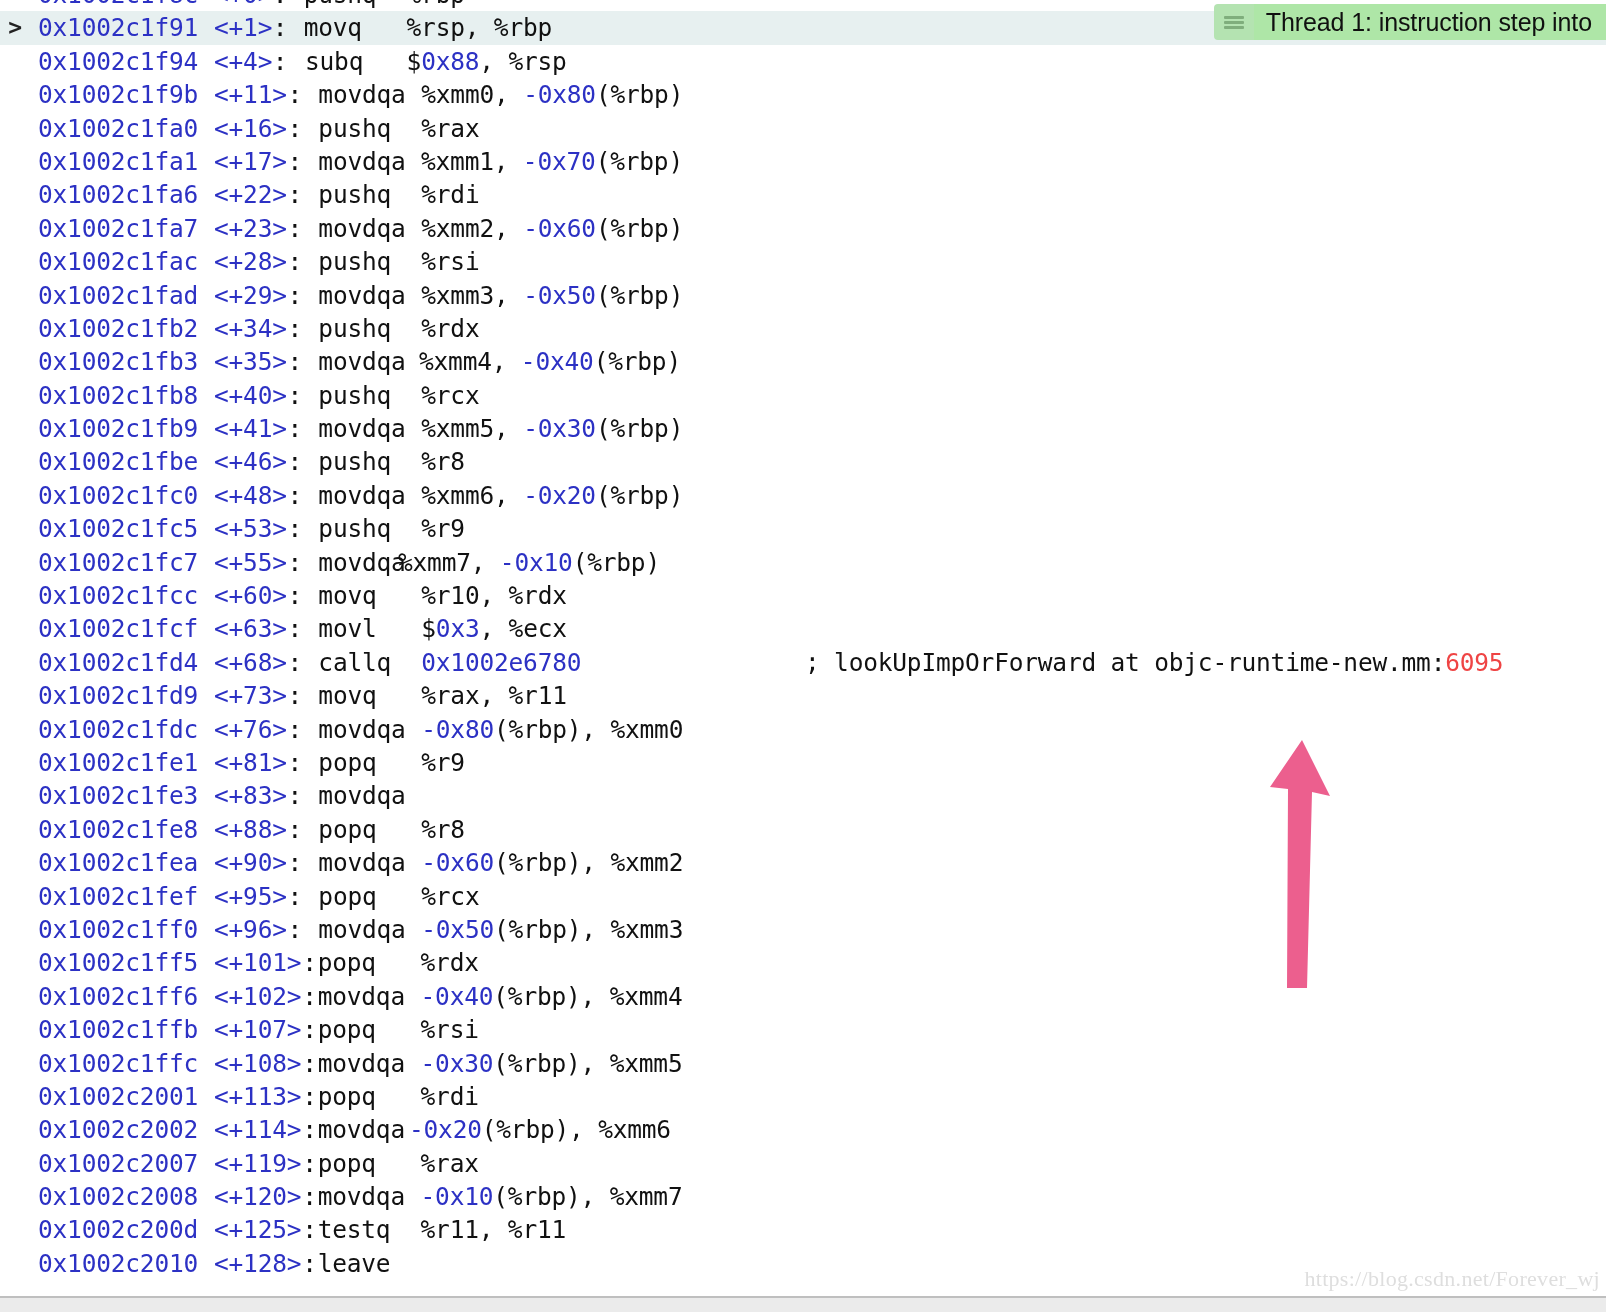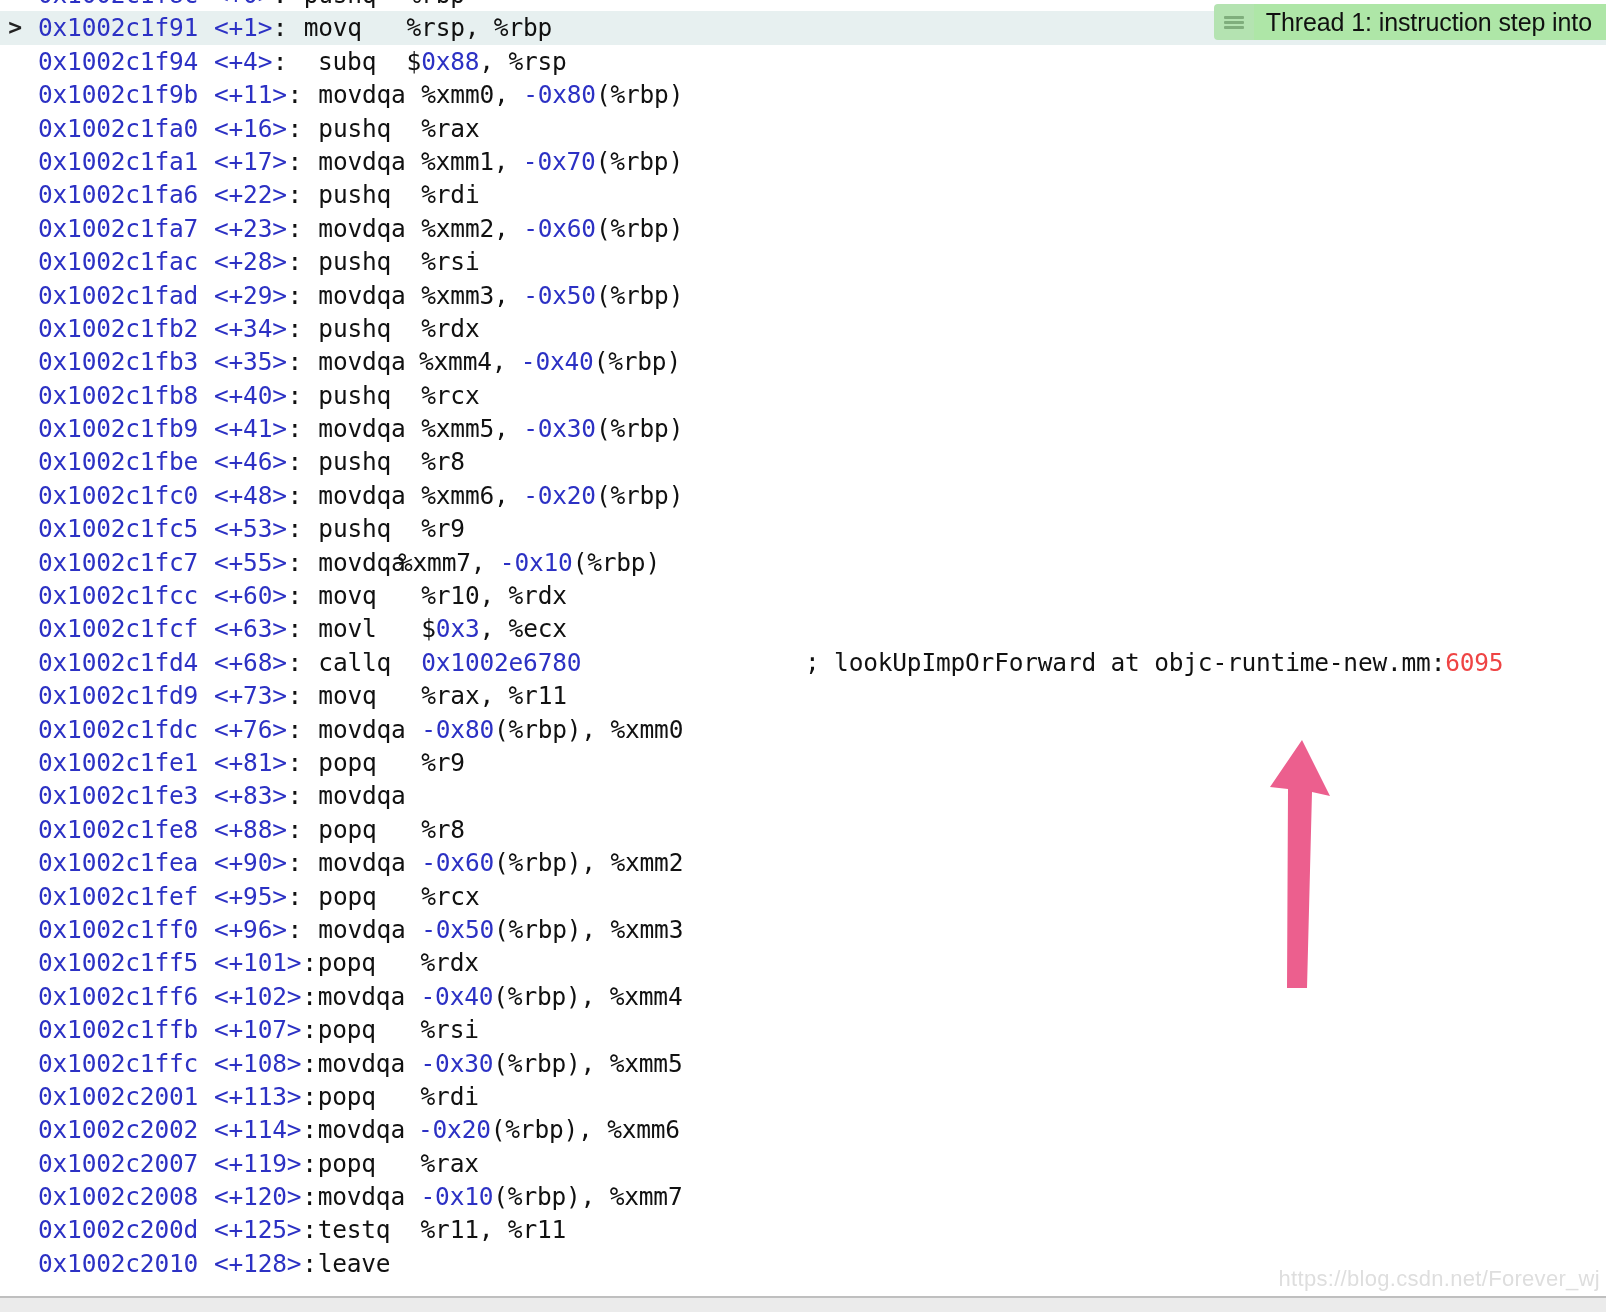--- a/index.html
+++ b/index.html
@@ -144,21 +144,21 @@
     width: 100px;
     height: 270px;
     pointer-events: none;
   }
 
   
   #watermark {
     position: absolute;
     right: 6px;
     bottom: 20px;
-    font-family: Liberation Sans, sans-serif;
+    font-family: Liberation Serif, serif;
     font-size: 22px;
     color: #dedede;
     white-space: nowrap;
     letter-spacing: 0.3px;
   }
 
   
   #bottom-bar {
     position: absolute;
     left: 0;
@@ -170,21 +170,21 @@
   }
 </style>
 </head>
 <body>
 
 <div id="app">
 
   <div id="disasm">
       <div class="row"><span class="addr">0x1002c1f8c</span><span class="offset">&lt;+0&gt;</span><span class="colon" style="left:272.8px">:</span><span class="mnemonic" style="left:303.67px">pushq</span><span class="operands" style="left:406.57px">%rbp</span></div>
       <div class="row current"><span class="marker">&gt;</span><span class="addr">0x1002c1f91</span><span class="offset">&lt;+1&gt;</span><span class="colon" style="left:272.8px">:</span><span class="mnemonic" style="left:303.67px">movq</span><span class="operands" style="left:406.57px">%rsp, %rbp</span></div>
-      <div class="row"><span class="addr">0x1002c1f94</span><span class="offset">&lt;+4&gt;</span><span class="colon" style="left:272.8px">:</span><span class="mnemonic" style="left:318px">subq</span><span class="operands" style="left:406.57px">$<span class="hex">0x88</span>, %rsp</span></div>
+      <div class="row"><span class="addr">0x1002c1f94</span><span class="offset">&lt;+4&gt;</span><span class="colon" style="left:272.8px">:</span><span class="mnemonic" style="left:305px">subq</span><span class="operands" style="left:406.57px">$<span class="hex">0x88</span>, %rsp</span></div>
       <div class="row"><span class="addr">0x1002c1f9b</span><span class="offset">&lt;+11&gt;</span><span class="colon" style="left:287.5px">:</span><span class="mnemonic" style="left:318.37px">movdqa</span><span class="operands" style="left:421.27px">%xmm0, <span class="hex">-0x80</span>(%rbp)</span></div>
       <div class="row"><span class="addr">0x1002c1fa0</span><span class="offset">&lt;+16&gt;</span><span class="colon" style="left:287.5px">:</span><span class="mnemonic" style="left:318.37px">pushq</span><span class="operands" style="left:421.27px">%rax</span></div>
       <div class="row"><span class="addr">0x1002c1fa1</span><span class="offset">&lt;+17&gt;</span><span class="colon" style="left:287.5px">:</span><span class="mnemonic" style="left:318.37px">movdqa</span><span class="operands" style="left:421px">%xmm1, <span class="hex">-0x70</span>(%rbp)</span></div>
       <div class="row"><span class="addr">0x1002c1fa6</span><span class="offset">&lt;+22&gt;</span><span class="colon" style="left:287.5px">:</span><span class="mnemonic" style="left:318.37px">pushq</span><span class="operands" style="left:421.27px">%rdi</span></div>
       <div class="row"><span class="addr">0x1002c1fa7</span><span class="offset">&lt;+23&gt;</span><span class="colon" style="left:287.5px">:</span><span class="mnemonic" style="left:318.37px">movdqa</span><span class="operands" style="left:421.27px">%xmm2, <span class="hex">-0x60</span>(%rbp)</span></div>
       <div class="row"><span class="addr">0x1002c1fac</span><span class="offset">&lt;+28&gt;</span><span class="colon" style="left:287.5px">:</span><span class="mnemonic" style="left:318.37px">pushq</span><span class="operands" style="left:421.27px">%rsi</span></div>
       <div class="row"><span class="addr">0x1002c1fad</span><span class="offset">&lt;+29&gt;</span><span class="colon" style="left:287.5px">:</span><span class="mnemonic" style="left:318.37px">movdqa</span><span class="operands" style="left:421.27px">%xmm3, <span class="hex">-0x50</span>(%rbp)</span></div>
       <div class="row"><span class="addr">0x1002c1fb2</span><span class="offset">&lt;+34&gt;</span><span class="colon" style="left:287.5px">:</span><span class="mnemonic" style="left:318.37px">pushq</span><span class="operands" style="left:421.27px">%rdx</span></div>
       <div class="row"><span class="addr">0x1002c1fb3</span><span class="offset">&lt;+35&gt;</span><span class="colon" style="left:287.5px">:</span><span class="mnemonic" style="left:318.37px">movdqa</span><span class="operands" style="left:419px">%xmm4, <span class="hex">-0x40</span>(%rbp)</span></div>
       <div class="row"><span class="addr">0x1002c1fb8</span><span class="offset">&lt;+40&gt;</span><span class="colon" style="left:287.5px">:</span><span class="mnemonic" style="left:318.37px">pushq</span><span class="operands" style="left:421.27px">%rcx</span></div>
@@ -202,21 +202,21 @@
       <div class="row"><span class="addr">0x1002c1fe3</span><span class="offset">&lt;+83&gt;</span><span class="colon" style="left:287.5px">:</span><span class="mnemonic" style="left:318.37px">movdqa</span></div>
       <div class="row"><span class="addr">0x1002c1fe8</span><span class="offset">&lt;+88&gt;</span><span class="colon" style="left:287.5px">:</span><span class="mnemonic" style="left:318.37px">popq</span><span class="operands" style="left:421.27px">%r8</span></div>
       <div class="row"><span class="addr">0x1002c1fea</span><span class="offset">&lt;+90&gt;</span><span class="colon" style="left:287.5px">:</span><span class="mnemonic" style="left:318.37px">movdqa</span><span class="operands" style="left:421.27px"><span class="hex">-0x60</span>(%rbp), %xmm2</span></div>
       <div class="row"><span class="addr">0x1002c1fef</span><span class="offset">&lt;+95&gt;</span><span class="colon" style="left:287.5px">:</span><span class="mnemonic" style="left:318.37px">popq</span><span class="operands" style="left:421.27px">%rcx</span></div>
       <div class="row"><span class="addr">0x1002c1ff0</span><span class="offset">&lt;+96&gt;</span><span class="colon" style="left:287.5px">:</span><span class="mnemonic" style="left:318.37px">movdqa</span><span class="operands" style="left:421.27px"><span class="hex">-0x50</span>(%rbp), %xmm3</span></div>
       <div class="row"><span class="addr">0x1002c1ff5</span><span class="offset">&lt;+101&gt;</span><span class="colon" style="left:302.2px">:</span><span class="mnemonic" style="left:317.635px">popq</span><span class="operands" style="left:420.53499999999997px">%rdx</span></div>
       <div class="row"><span class="addr">0x1002c1ff6</span><span class="offset">&lt;+102&gt;</span><span class="colon" style="left:302.2px">:</span><span class="mnemonic" style="left:317.635px">movdqa</span><span class="operands" style="left:420.53499999999997px"><span class="hex">-0x40</span>(%rbp), %xmm4</span></div>
       <div class="row"><span class="addr">0x1002c1ffb</span><span class="offset">&lt;+107&gt;</span><span class="colon" style="left:302.2px">:</span><span class="mnemonic" style="left:317.635px">popq</span><span class="operands" style="left:420.53499999999997px">%rsi</span></div>
       <div class="row"><span class="addr">0x1002c1ffc</span><span class="offset">&lt;+108&gt;</span><span class="colon" style="left:302.2px">:</span><span class="mnemonic" style="left:317.635px">movdqa</span><span class="operands" style="left:420.53499999999997px"><span class="hex">-0x30</span>(%rbp), %xmm5</span></div>
       <div class="row"><span class="addr">0x1002c2001</span><span class="offset">&lt;+113&gt;</span><span class="colon" style="left:302.2px">:</span><span class="mnemonic" style="left:317.635px">popq</span><span class="operands" style="left:420.53499999999997px">%rdi</span></div>
-      <div class="row"><span class="addr">0x1002c2002</span><span class="offset">&lt;+114&gt;</span><span class="colon" style="left:302.2px">:</span><span class="mnemonic" style="left:317.635px">movdqa</span><span class="operands" style="left:418px"><span class="hex">-0x20</span>(%rbp), %xmm6</span></div>
+      <div class="row"><span class="addr">0x1002c2002</span><span class="offset">&lt;+114&gt;</span><span class="colon" style="left:302.2px">:</span><span class="mnemonic" style="left:317.635px">movdqa</span><span class="operands" style="left:409px"><span class="hex">-0x20</span>(%rbp), %xmm6</span></div>
       <div class="row"><span class="addr">0x1002c2007</span><span class="offset">&lt;+119&gt;</span><span class="colon" style="left:302.2px">:</span><span class="mnemonic" style="left:317.635px">popq</span><span class="operands" style="left:420.53499999999997px">%rax</span></div>
       <div class="row"><span class="addr">0x1002c2008</span><span class="offset">&lt;+120&gt;</span><span class="colon" style="left:302.2px">:</span><span class="mnemonic" style="left:317.635px">movdqa</span><span class="operands" style="left:420.53499999999997px"><span class="hex">-0x10</span>(%rbp), %xmm7</span></div>
       <div class="row"><span class="addr">0x1002c200d</span><span class="offset">&lt;+125&gt;</span><span class="colon" style="left:302.2px">:</span><span class="mnemonic" style="left:317.635px">testq</span><span class="operands" style="left:420.53499999999997px">%r11, %r11</span></div>
       <div class="row"><span class="addr">0x1002c2010</span><span class="offset">&lt;+128&gt;</span><span class="colon" style="left:302.2px">:</span><span class="mnemonic" style="left:317.635px">leave</span></div>
     </div>
 
   <div id="thread-banner">
     <div class="handle">
       <span class="bars">
         <i></i>

